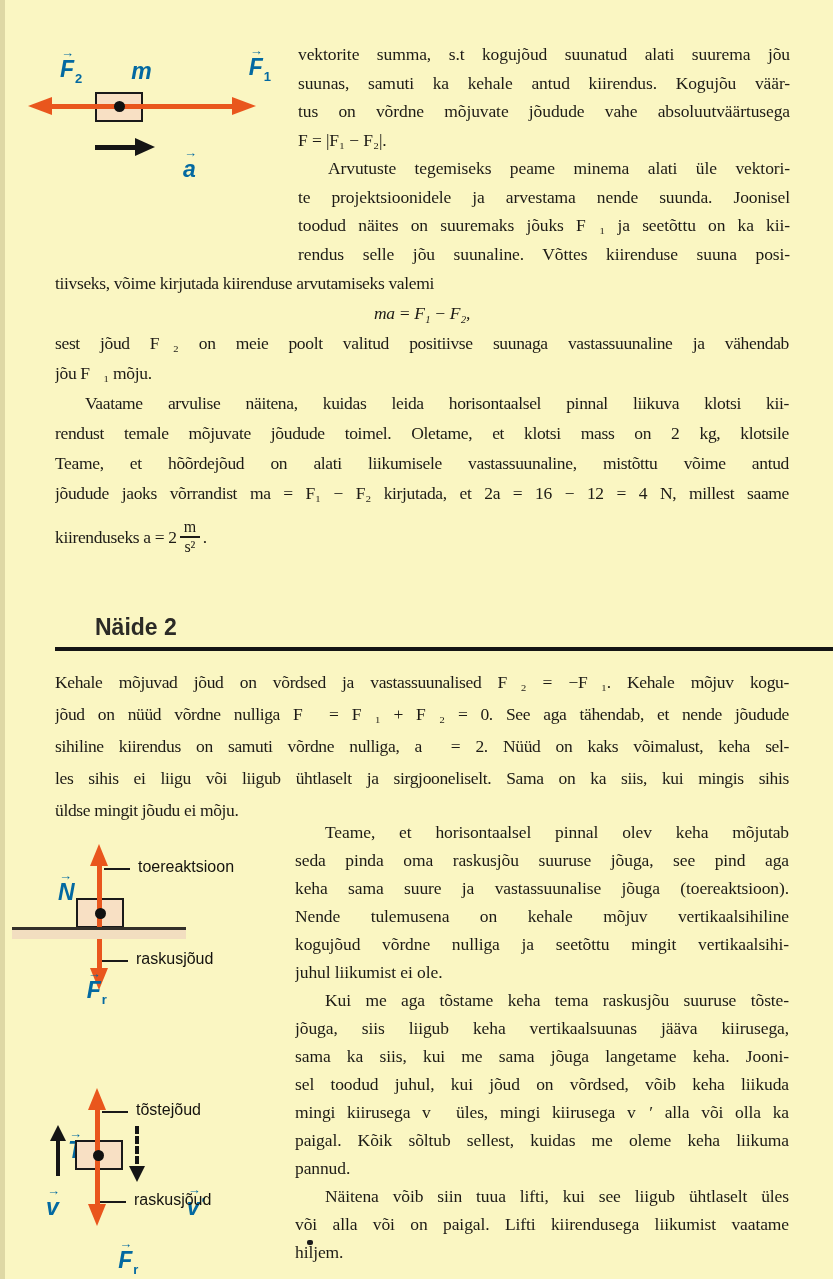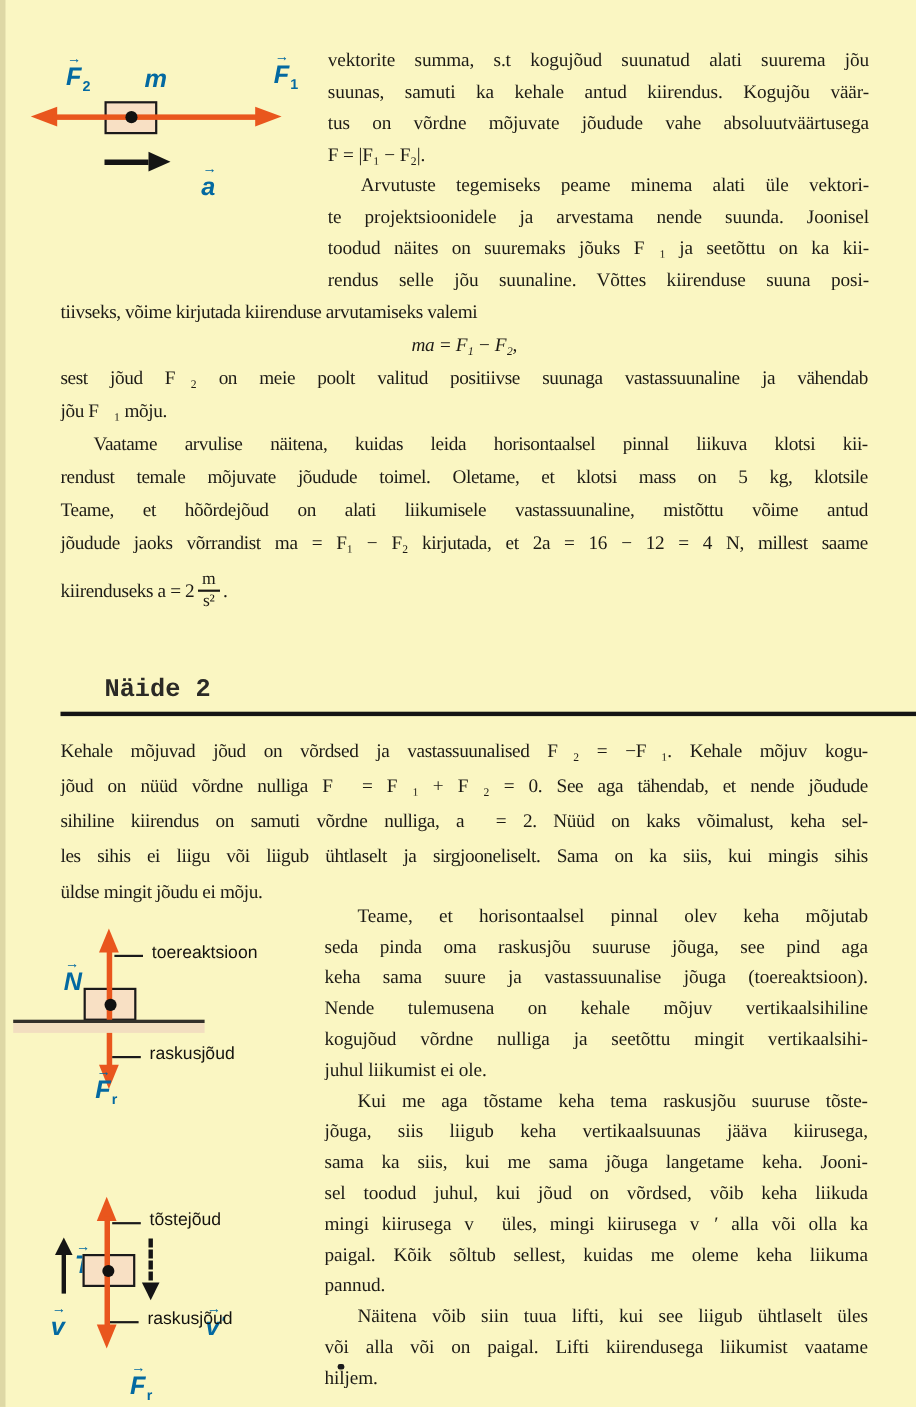--- a/index.html
+++ b/index.html
@@ -19,21 +19,21 @@
   #intro .tl,#colB .tl{letter-spacing:-0.1px}
   #block1 .tl,#block2 .tl{letter-spacing:-0.35px}
   #intro .tl{height:28.5px;line-height:28.5px}
   #block1 .tl{height:30px;line-height:30px}
   #block2 .tl{height:32px;line-height:32px}
   #colB .tl{height:28px;line-height:28px}
   .tl.fracline{display:flex;align-items:center;height:58px!important;text-align:right}
   .frac{display:inline-flex;flex-direction:column;align-items:center;margin:0 3px;font-size:16px;line-height:1.12}
   .frac .num{border-bottom:2px solid #1d1b16;padding:0 4px}
   
-  .h-naide{font-family:Liberation Mono, monospace;font-weight:700;font-size:23px;color:#2b2a26}
+  .h-naide{font-family:Liberation Sans, sans-serif;font-weight:700;font-size:23px;color:#2b2a26}
   .rule{background:#151515}
   
   .vec{font-family:"Liberation Sans","DejaVu Sans",sans-serif;font-weight:700;font-style:italic;
        font-size:23px;line-height:1;display:inline-block;position:relative;color:#0369a1}
   .vec::before{content:"→";position:absolute;left:1px;top:-12px;font-size:13px;font-style:normal;font-weight:700}
   .vec.novec::before{content:""}
   .vec sub{font-size:13px;font-style:normal;vertical-align:-6px;margin-left:1px}
   .vec .pr{font-size:15px;vertical-align:7px;margin-left:1px}
   .dlabel{font-family:"Liberation Sans","DejaVu Sans",sans-serif;font-weight:400;font-size:16px;color:#14120e;line-height:1}
   .oline{background:#e9561d}
@@ -77,21 +77,21 @@
     <div class="tl">toodud näites on suuremaks jõuks F⃗₁ ja seetõttu on ka kii-</div>
     <div class="tl">rendus selle jõu suunaline. Võttes kiirenduse suuna posi-</div>
   </div>
 
 <div id="block1" class="lines" style="left:55px;top:268px;width:734px">
     <div class="tl ll">tiivseks, võime kirjutada kiirenduse arvutamiseks valemi</div>
     <div class="tl c it">ma = F₁ − F₂,</div>
     <div class="tl">sest jõud F⃗₂ on meie poolt valitud positiivse suunaga vastassuunaline ja vähendab</div>
     <div class="tl ll">jõu F⃗₁ mõju.</div>
     <div class="tl ind">Vaatame arvulise näitena, kuidas leida horisontaalsel pinnal liikuva klotsi kii-</div>
-    <div class="tl">rendust temale mõjuvate jõudude toimel. Oletame, et klotsi mass on 5 kg, klotsile</div>
+    <div class="tl">rendust temale mõjuvate jõudude toimel. Oletame, et klotsi mass on 2 kg, klotsile</div>
     <div class="tl">Teame, et hõõrdejõud on alati liikumisele vastassuunaline, mistõttu võime antud</div>
     <div class="tl">jõudude jaoks võrrandist ma = F₁ − F₂ kirjutada, et 2a = 16 − 12 = 4 N, millest saame</div>
     <div class="tl ll fracline">
       <span>kiirenduseks a = 2 </span>
       <span class="frac">
         <span class="num">m</span>
         <span class="den">s²</span>
       </span>
       <span>.</span>
     </div>

